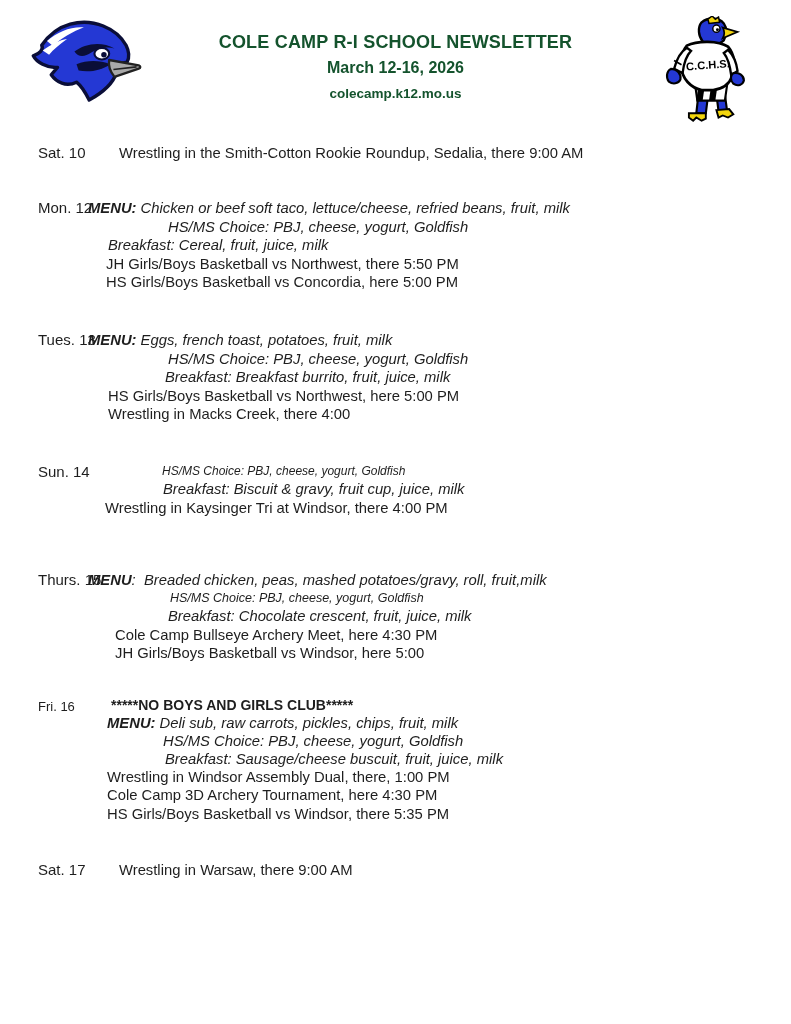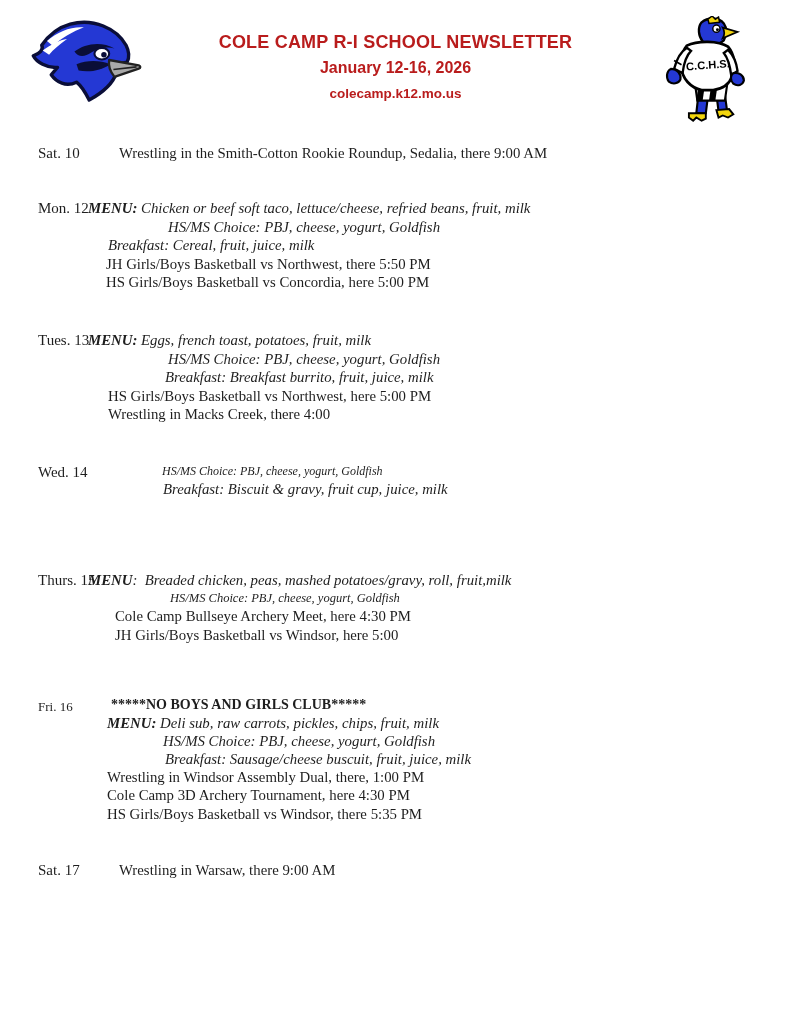--- a/index.html
+++ b/index.html
@@ -1,28 +1,28 @@
 <!DOCTYPE html>
 <html><head>
 <meta charset="utf-8">
 <style>
   html,body { margin:0; padding:0; background:#ffffff; }
   .page {
     position:relative; width:791px; height:1024px; background:#ffffff;
     font-family:"Liberation Sans", sans-serif; color:#1e1e1e; overflow:hidden;
   }
   
-  .hdr { position:absolute; left:0; width:791px; text-align:center; color:#b91c1c; font-weight:700; }
+  .hdr { position:absolute; left:0; width:791px; text-align:center; color:#14532d; font-weight:700; }
   .hdr-title { top:32px; font-size:18px; letter-spacing:0.2px; }
   .hdr-date  { top:59px; font-size:16px; }
   .hdr-web   { top:86px; font-size:13.5px; }
   .logo-left  { position:absolute; left:28px;  top:16px; width:116px; height:88px; }
   .logo-right { position:absolute; left:662px; top:16px; width:94px;  height:110px; }
   
-  .block { position:absolute; left:0; width:641px;font-family:Liberation Serif, serif; }
+  .block { position:absolute; left:0; width:641px; }
   .day   { position:absolute; left:38px; top:0; font-size:15px; line-height:18.5px; white-space:pre; }
   .day-sm{ font-size:13px; top:2px; }
   .line  { font-size:14.8px; line-height:18.5px; white-space:pre; }
   .lh-f .line { line-height:18.1px; }
   .it    { font-style:italic; }
   .mp    { font-weight:700; font-style:italic; }
   .bold  { font-weight:700; font-style:normal; font-size:14px; }
   .sm    { font-size:12px;   line-height:17px; }
   .sm2   { font-size:12.5px; line-height:17.5px; }
   .ml105 { margin-left:105px; } .ml106 { margin-left:106px; } .ml107 { margin-left:107px; }
@@ -44,21 +44,21 @@
       <path d="M44,32 C54,24 70,22 82,29 C74,27 66,29 60,33 C54,37 48,38 44,32 Z" fill="#0a0e38"></path>
       <path d="M46,44 C56,40 68,40 78,44 C70,50 58,52 48,50 Z" fill="#0a0e38"></path>
       <ellipse cx="70" cy="34" rx="7" ry="5.5" fill="#ffffff" stroke="#0a0e38" stroke-width="2"></ellipse>
       <circle cx="72" cy="35" r="2.6" fill="#0a0e38"></circle>
       <path d="M77,40 L105,45 C107,45.8 107,47.5 105,48.2 L82,56 C78,51 76,45 77,40 Z" fill="#a9a9a9" stroke="#222222" stroke-width="2.2" stroke-linejoin="round"></path>
       <path d="M81,49 L103,46.6" stroke="#222222" stroke-width="1.6" fill="none"></path>
     </g>
   </svg>
 
   <div class="hdr hdr-title">COLE CAMP R-I SCHOOL NEWSLETTER</div>
-  <div class="hdr hdr-date">January 12-16, 2026</div>
+  <div class="hdr hdr-date">March 12-16, 2026</div>
   <div class="hdr hdr-web">colecamp.k12.mo.us</div>
 
   <svg class="logo-right" viewBox="0 0 86 104" aria-hidden="true">
     <g>
 
       <path d="M33,74 L31,92 L40,92 L42,76 Z" fill="#2438d4" stroke="#000" stroke-width="2"></path>
       <path d="M50,74 L52,90 L60,89 L58,74 Z" fill="#2438d4" stroke="#000" stroke-width="2"></path>
 
       <path d="M24,92 L40,92 L40,97 L36,99 L31,96 L28,99 L24,96 Z" fill="#f2d50e" stroke="#000" stroke-width="1.8"></path>
       <path d="M50,89 L62,88 L66,93 L61,96 L56,94 L52,96 Z" fill="#f2d50e" stroke="#000" stroke-width="1.8"></path>
@@ -103,29 +103,31 @@
   <div class="block" style="top:331px">
     <div class="day">Tues. 13</div>
     <div class="line it ml118"><span class="mp">MENU:</span><span> Eggs, french toast, potatoes, fruit, milk</span></div>
     <div class="line it ml168"><span>HS/MS Choice: PBJ, cheese, yogurt, Goldfish</span></div>
     <div class="line it ml165"><span>Breakfast: Breakfast burrito, fruit, juice, milk</span></div>
     <div class="line ml108"><span>HS Girls/Boys Basketball vs Northwest, here 5:00 PM</span></div>
     <div class="line ml108"><span>Wrestling in Macks Creek, there 4:00</span></div>
   </div>
 
   <div class="block" style="top:463px">
-    <div class="day">Wed. 14</div>
+    <div class="day">Sun. 14</div>
     <div class="line it sm ml162"><span>HS/MS Choice: PBJ, cheese, yogurt, Goldfish</span></div>
     <div class="line it ml163"><span>Breakfast: Biscuit &amp; gravy, fruit cup, juice, milk</span></div>
+    <div class="line ml105"><span>Wrestling in Kaysinger Tri at Windsor, there 4:00 PM</span></div>
   </div>
 
   <div class="block" style="top:571px">
     <div class="day">Thurs. 15</div>
     <div class="line it ml118"><span class="mp">MENU</span><span>:  Breaded chicken, peas, mashed potatoes/gravy, roll, fruit,milk</span></div>
     <div class="line it sm2 ml170"><span>HS/MS Choice: PBJ, cheese, yogurt, Goldfish</span></div>
+    <div class="line it ml168"><span>Breakfast: Chocolate crescent, fruit, juice, milk</span></div>
     <div class="line ml115"><span>Cole Camp Bullseye Archery Meet, here 4:30 PM</span></div>
     <div class="line ml115"><span>JH Girls/Boys Basketball vs Windsor, here 5:00</span></div>
   </div>
 
   <div class="block lh-f" style="top:696px">
     <div class="day day-sm">Fri. 16</div>
     <div class="line bold ml111"><span>*****NO BOYS AND GIRLS CLUB*****</span></div>
     <div class="line it ml107"><span class="mp">MENU:</span><span> Deli sub, raw carrots, pickles, chips, fruit, milk</span></div>
     <div class="line it ml163"><span>HS/MS Choice: PBJ, cheese, yogurt, Goldfish</span></div>
     <div class="line it ml165"><span>Breakfast: Sausage/cheese buscuit, fruit, juice, milk</span></div>

